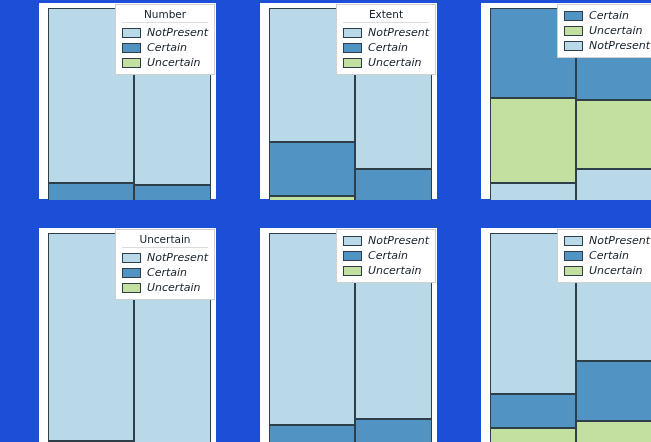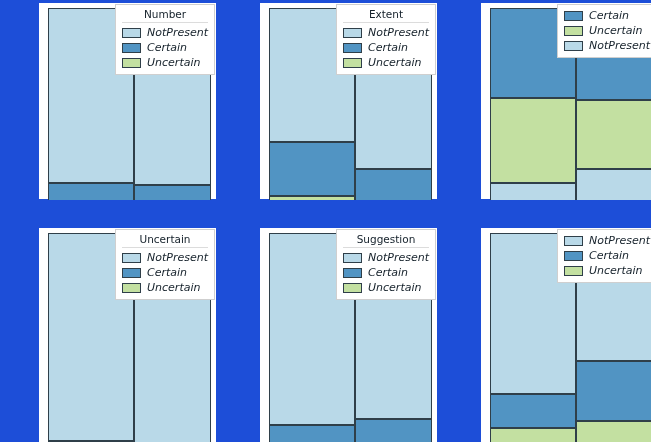--- a/index.html
+++ b/index.html
@@ -147,21 +147,20 @@
         <div class="bar" style="left: 0px; width: 86px;">
           <div class="seg np" title="Suggestion / bar-1 / NotPresent = 0.855" style="top: 0px; height: 191.52px;"></div>
           <div class="seg ct" title="Suggestion / bar-1 / Certain = 0.095" style="top: 191.52px; height: 21.28px;"></div>
         </div>
         <div class="bar" style="left: 86px; width: 77px;">
           <div class="seg np" title="Suggestion / bar-2 / NotPresent = 0.83" style="top: 0px; height: 185.92px;"></div>
           <div class="seg ct" title="Suggestion / bar-2 / Certain = 0.145" style="top: 185.92px; height: 32.48px;"></div>
         </div>
       </div>
       <div class="legend" style="right: 1px; top: 1px;">
-        <div class="ltitle">Suggestion</div>
         <div class="lrow">
           <span class="swatch sw-np"></span>
           <span class="lbl">NotPresent</span>
         </div>
         <div class="lrow">
           <span class="swatch sw-ct"></span>
           <span class="lbl">Certain</span>
         </div>
         <div class="lrow">
           <span class="swatch sw-un"></span>

